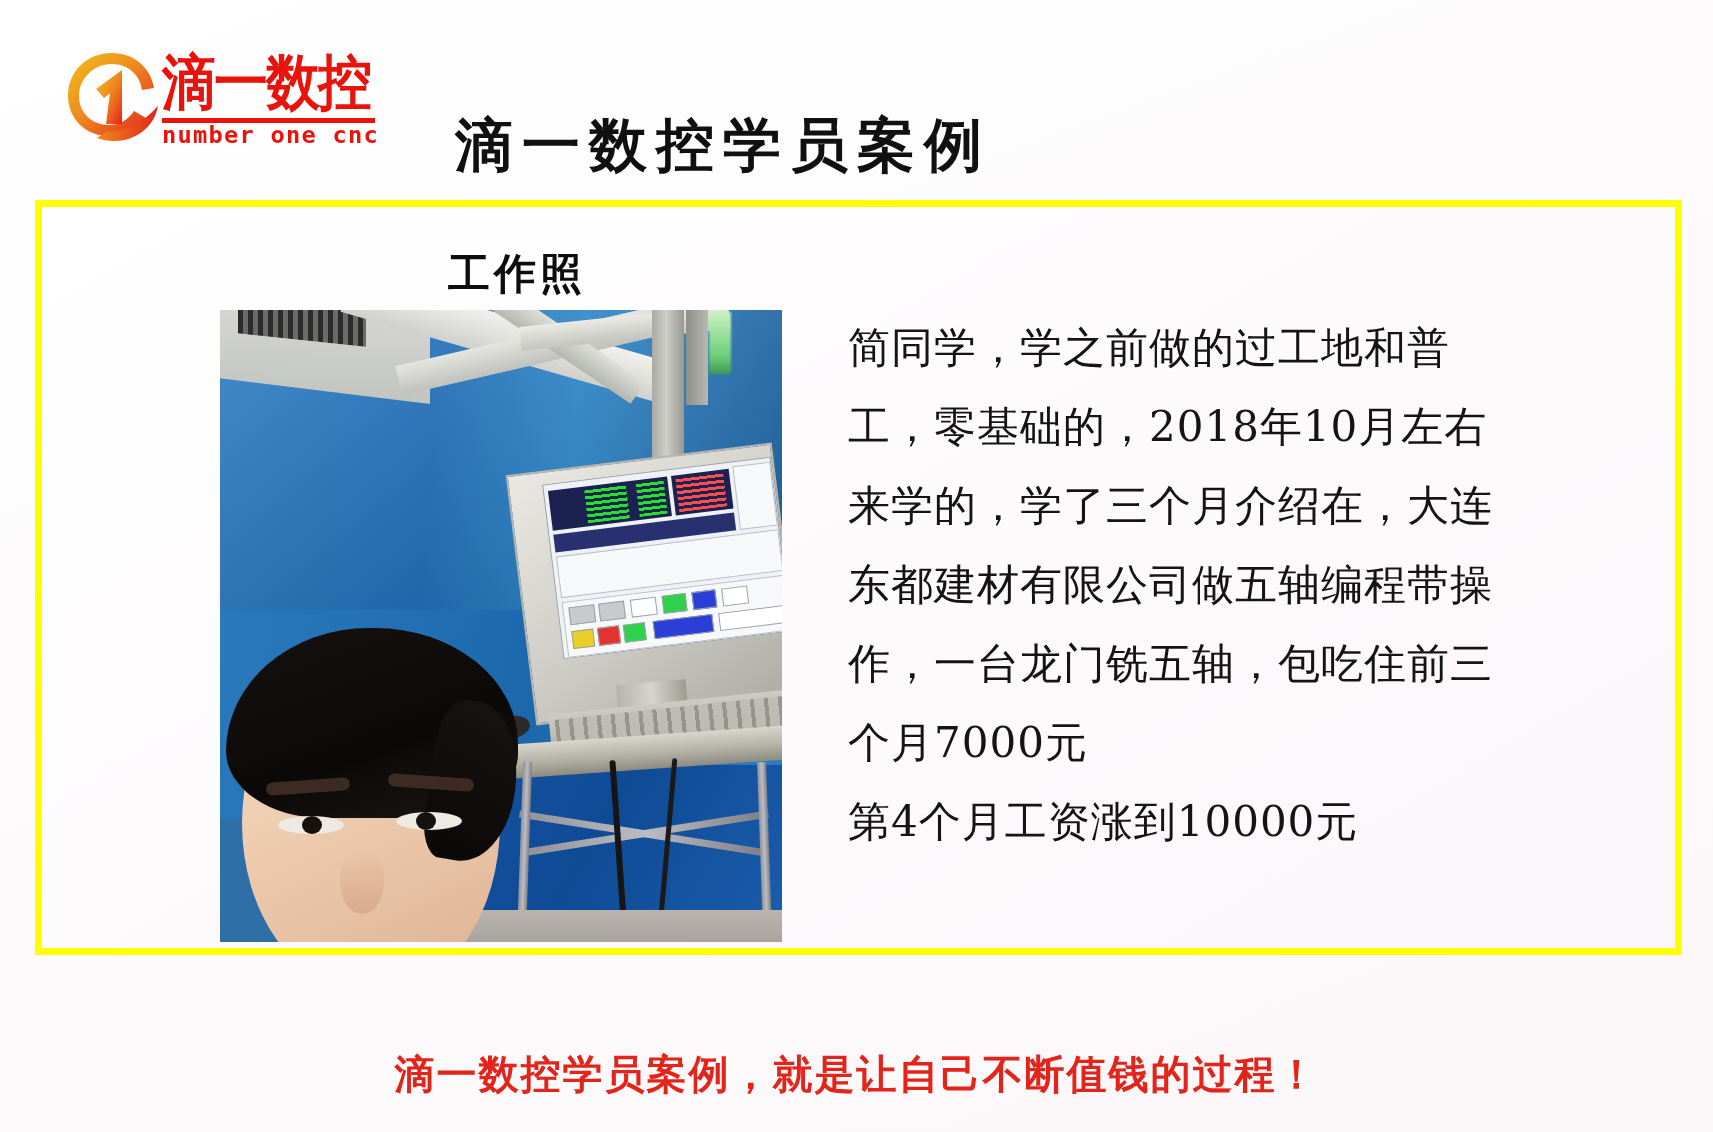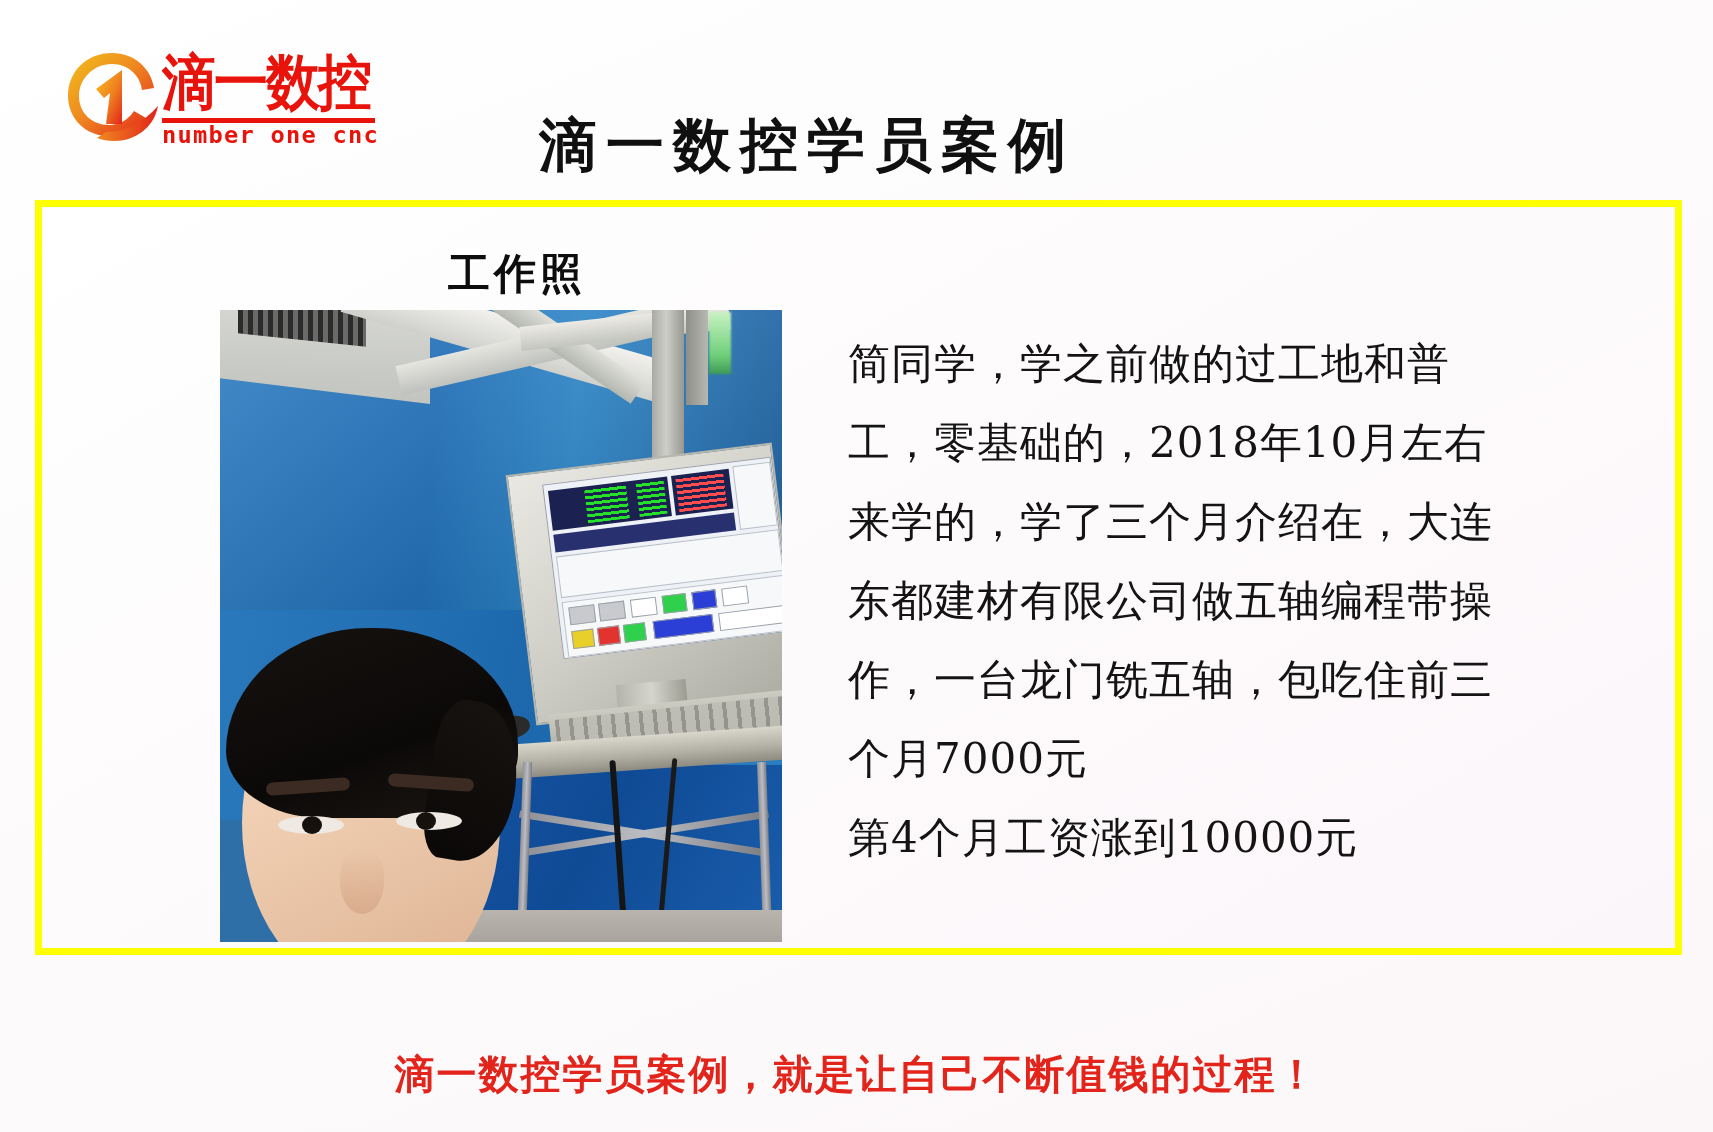--- a/index.html
+++ b/index.html
@@ -70,21 +70,21 @@
     transform: scaleX(1.03);
     transform-origin: left top;
   }
 
   
   #main-title {
     position: absolute;
     left: 455px;
     top: 112px;
     width: 620px;
-    text-align: right;
+    text-align: left;
     font-family: "DejaVu Serif", serif;
     font-weight: 700;
     font-size: 58px;
     line-height: 66px;
     letter-spacing: 9px;
     color: #101010;
     white-space: nowrap;
   }
 
   
@@ -332,21 +332,21 @@
   .ph-nose {
     left: 120px; top: 540px; width: 44px; height: 64px;
     background: linear-gradient(180deg, rgba(220,175,146,0) 0%, rgba(205,155,124,0.55) 100%);
     border-radius: 40% 40% 50% 50%;
   }
 
   
   #body-text {
     position: absolute;
     left: 848px;
-    top: 324px;
+    top: 308px;
     width: 670px;
     font-family: "DejaVu Serif", serif;
     font-size: 42px;
     line-height: 79px;
     letter-spacing: 1px;
     color: #141414;
     white-space: pre-line;
   }
 
   

